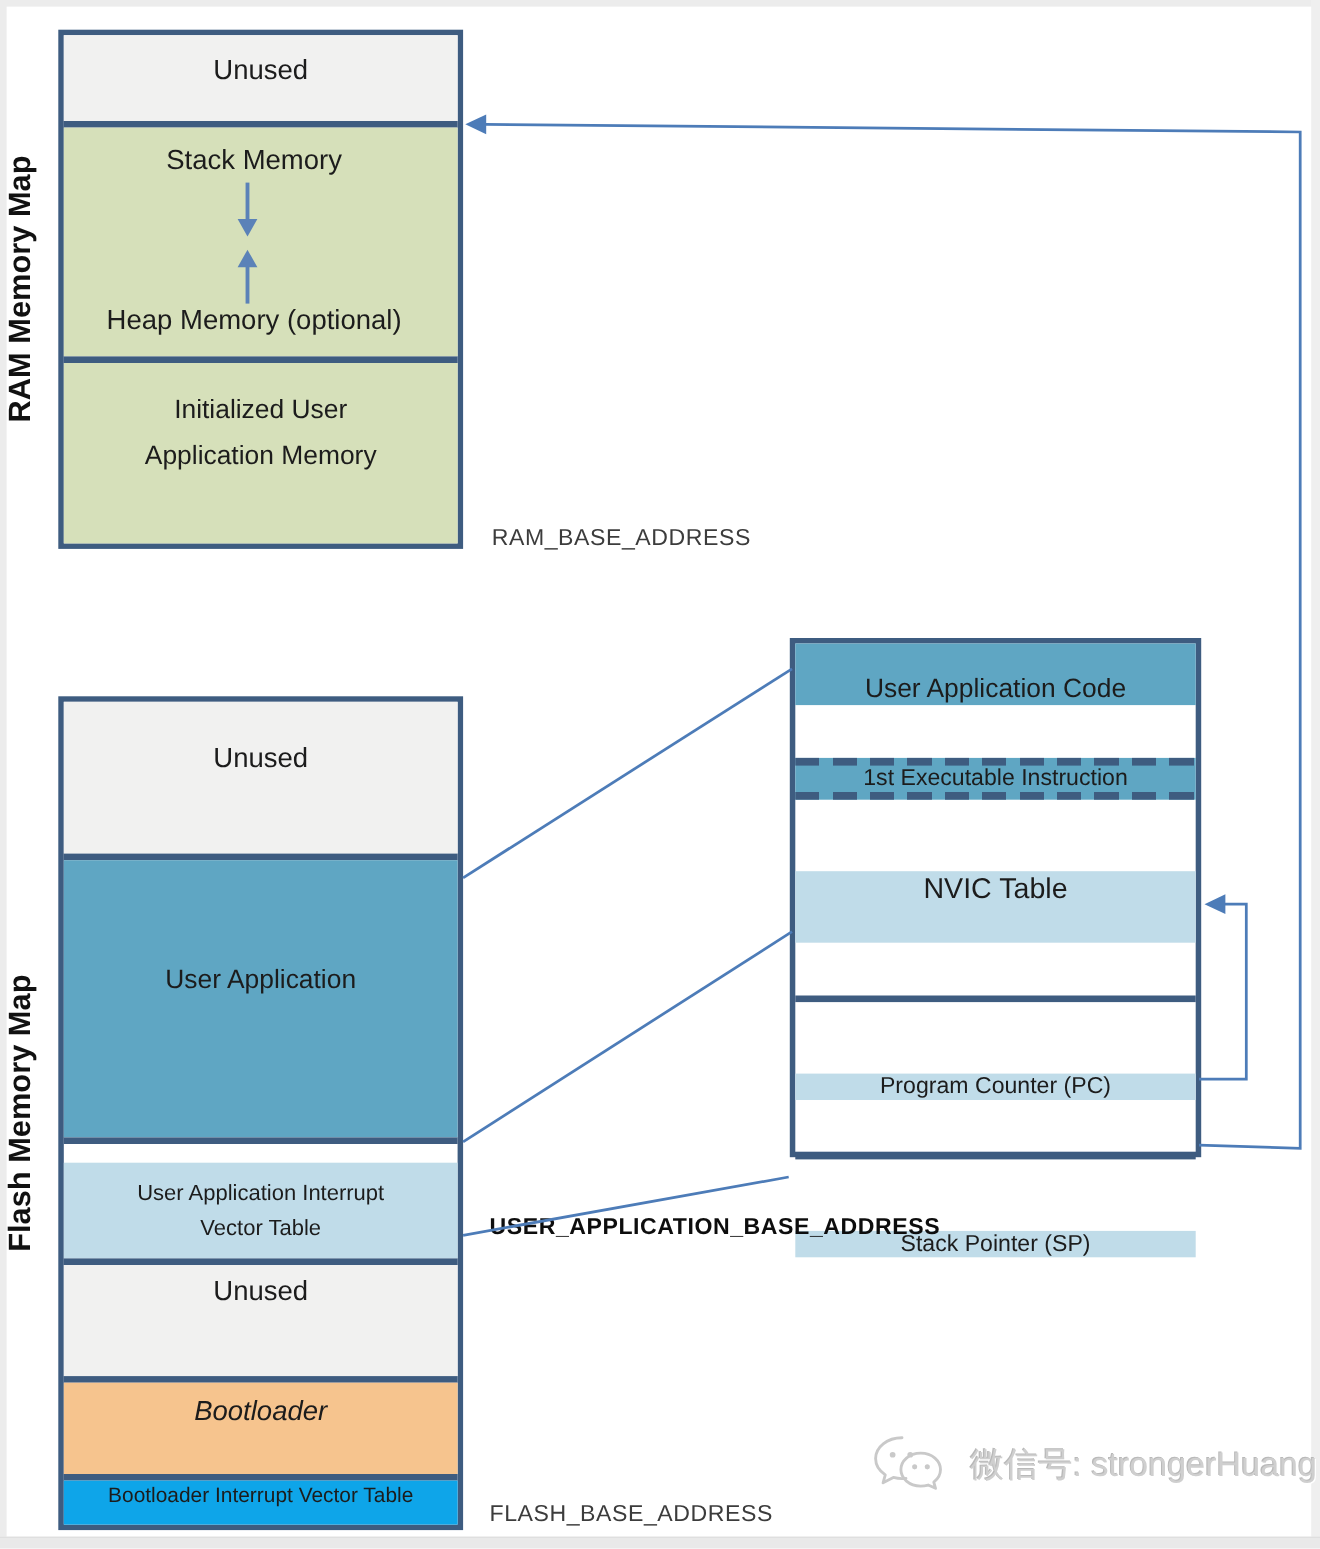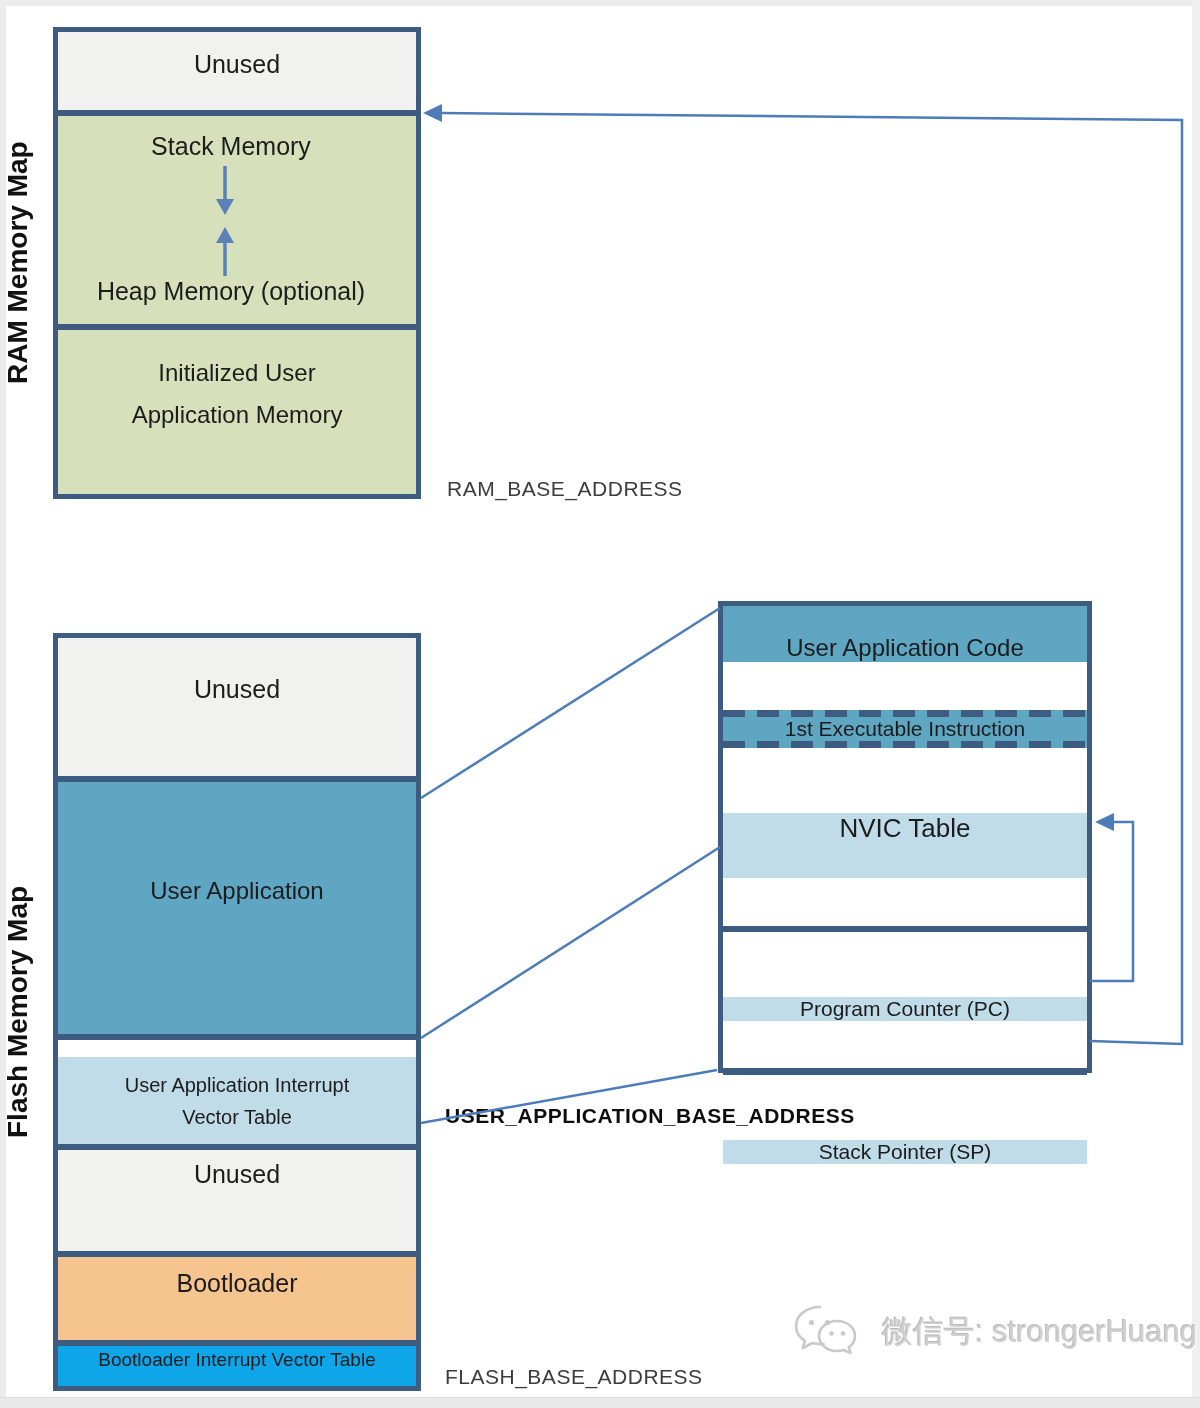--- a/index.html
+++ b/index.html
@@ -109,30 +109,30 @@
     <div class="divider"></div>
     <div class="sec fill-lblue t20 lh32" style="height:105px;">
       <span>User Application Interrupt</span>
       <span>Vector Table</span>
     </div>
     <div class="divider"></div>
     <div class="sec fill-gray t25 padB52" style="height:111px;">
       <span>Unused</span>
     </div>
     <div class="divider"></div>
-    <div class="sec fill-orange t25 padB30" style="height:93px;">
+    <div class="sec fill-orange t25 padB30" style="height:93px;font-style:italic;">
       <span>Bootloader</span>
     </div>
     <div class="divider"></div>
     <div class="sec fill-peach t19 padB12" style="height:46px;">
       <span>Bootloader Interrupt Vector Table</span>
     </div>
   </div>
 
-  <div class="membox" style="left:718px;top:601px;width:374px;height:472px;gap:48px;">
+  <div class="membox" style="left:718px;top:580px;width:374px;height:472px;gap:48px;">
     <div class="sec fill-teal t24 padT28" style="height:181px;">
       <span>User Application Code</span>
     </div>
     <div class="dashed-sec fill-teal" style="height:63px;">
       <div class="dash-strip"></div>
       <div class="dashed-mid t21">
         <span>1st Executable Instruction</span>
       </div>
       <div class="dash-strip"></div>
     </div>

